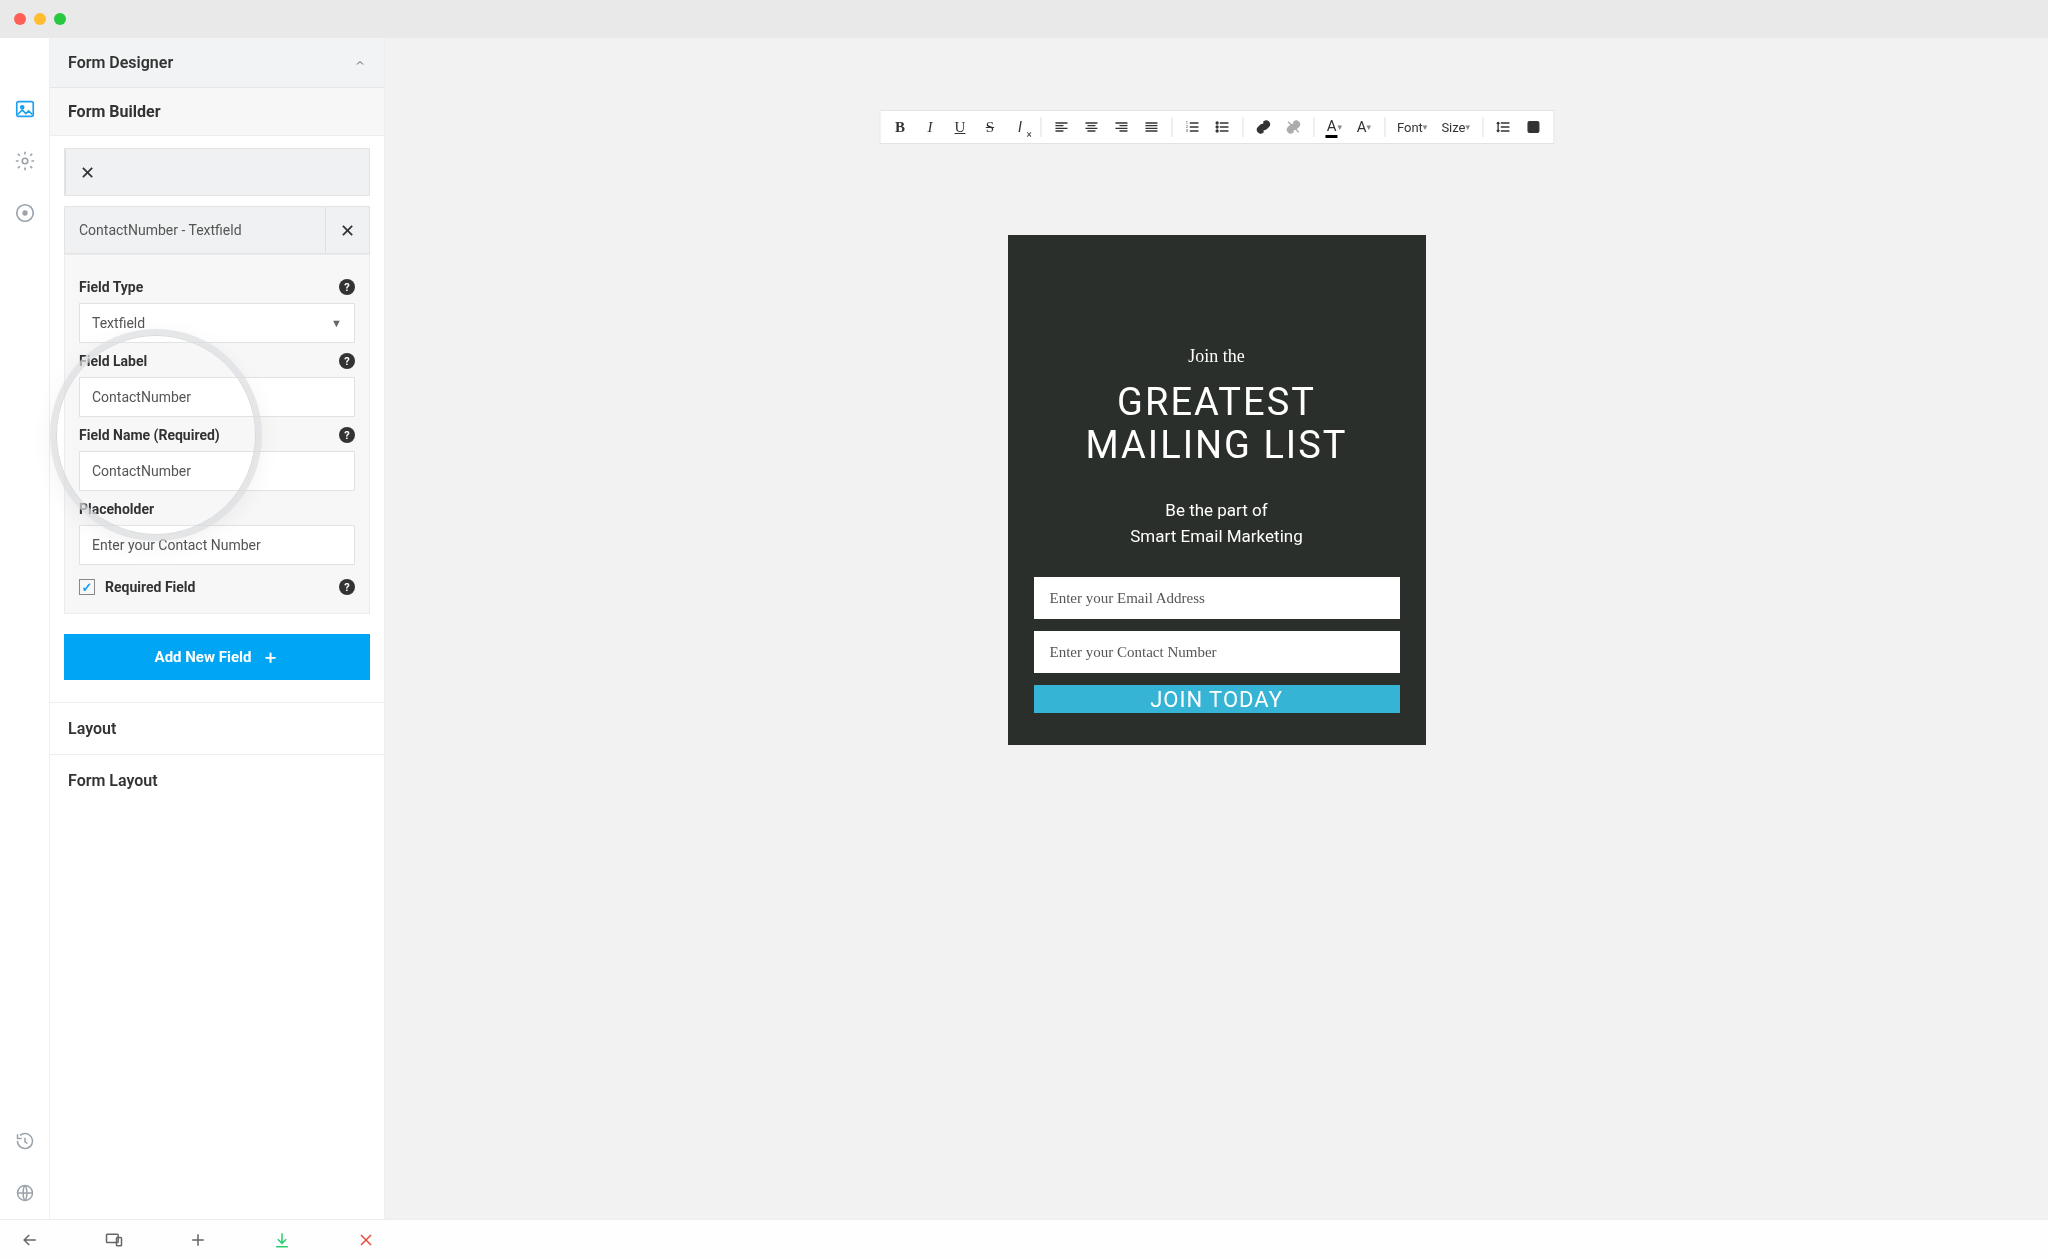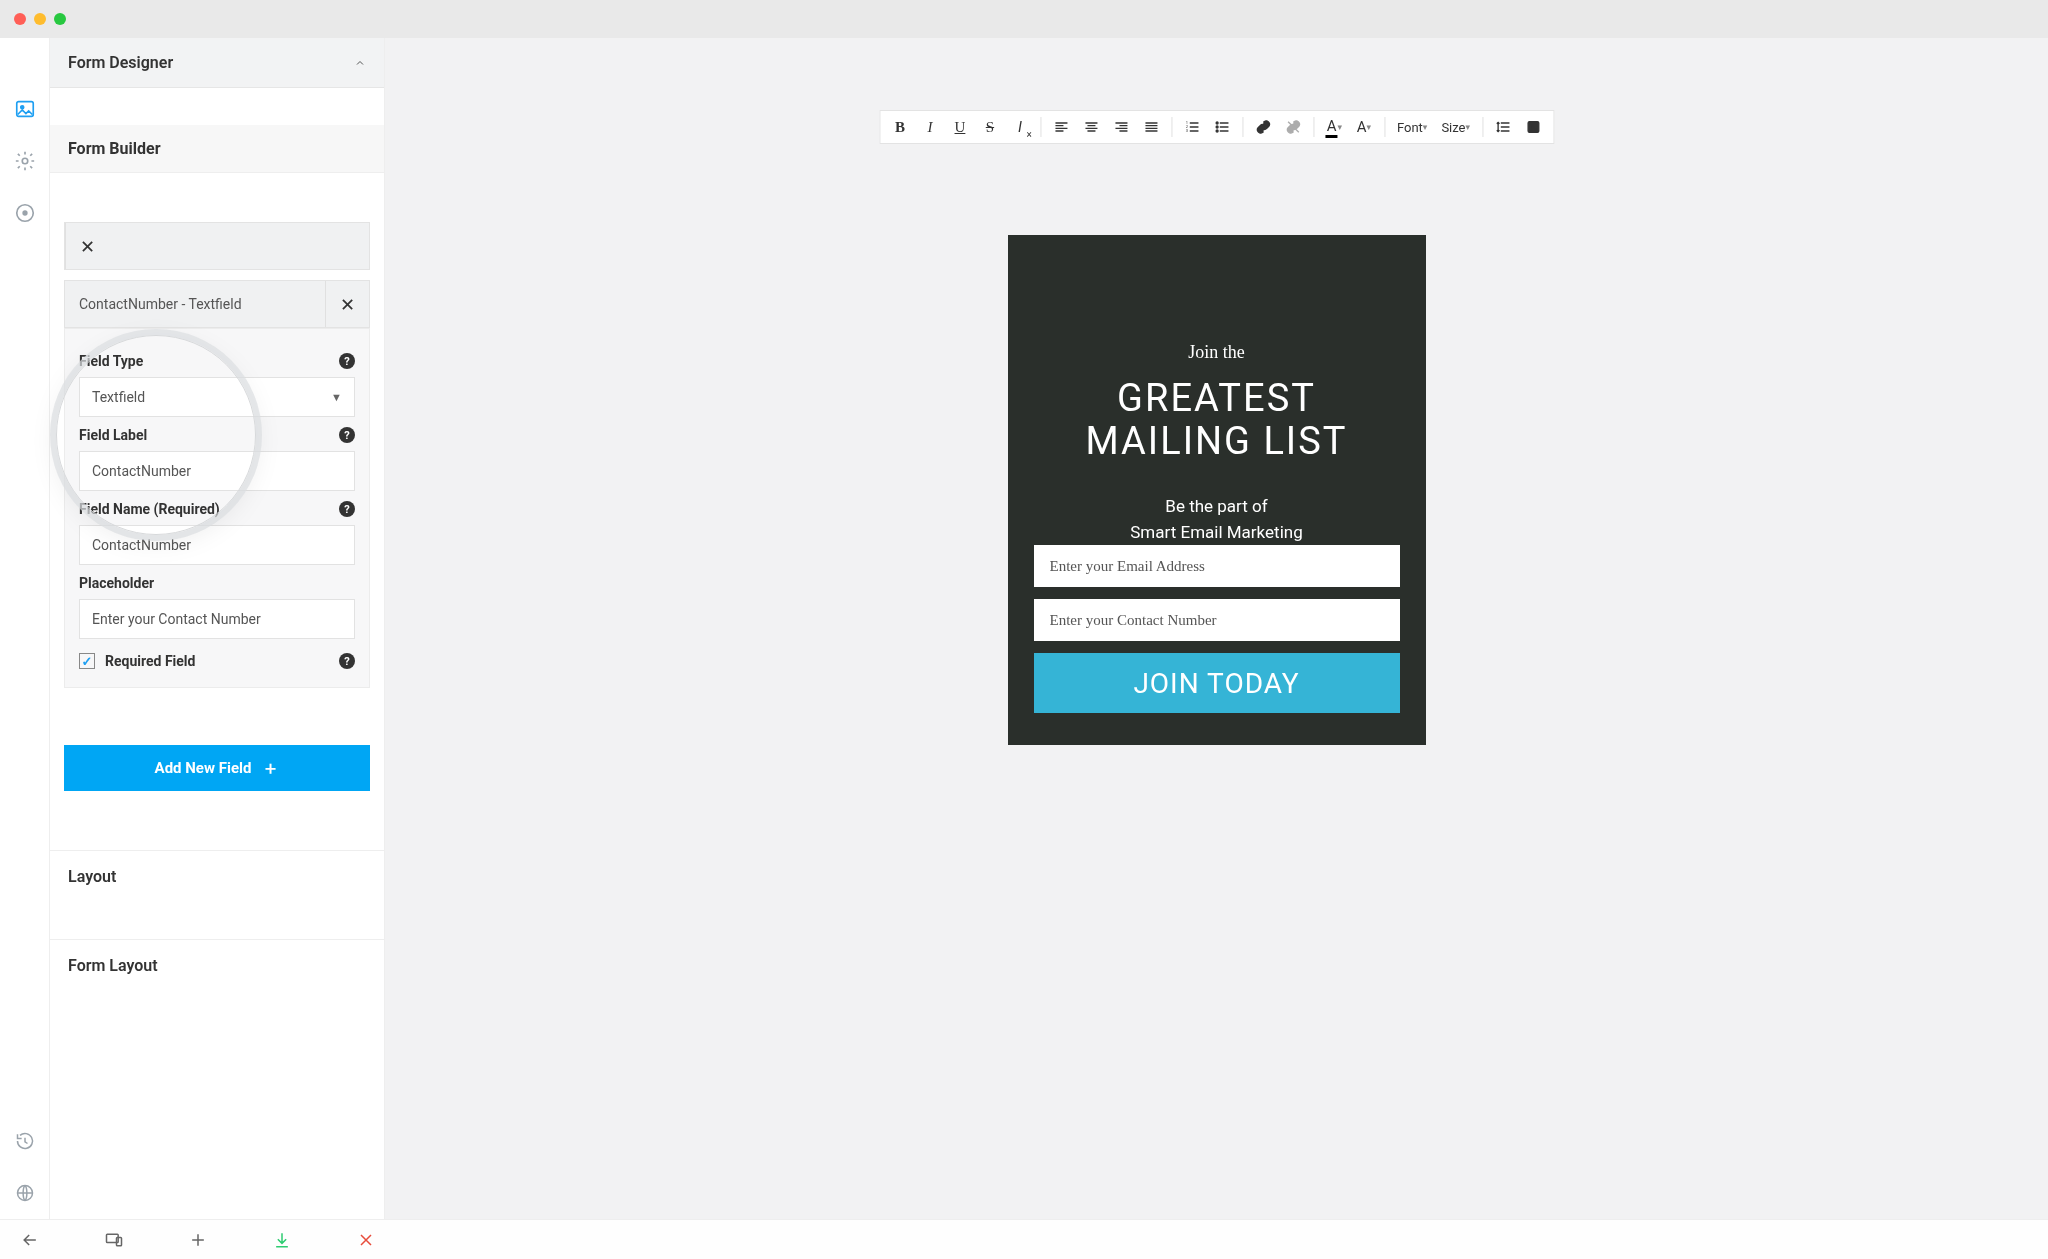--- a/index.html
+++ b/index.html
@@ -17,21 +17,21 @@
 
 
 .rail { width: 50px; border-right: 1px solid #eee; display: flex; flex-direction: column; align-items: center; padding-top: 60px; gap: 30px; }
 .rail .ico { width: 22px; height: 22px; display: flex; align-items: center; justify-content: center; color: #9aa3ab; cursor: pointer; }
 .rail .ico.active { color: #1e9ff2; }
 .rail .ico svg { width: 22px; height: 22px; stroke: currentColor; fill: none; stroke-width: 1.8; }
 .rail-bottom { position: absolute; bottom: 52px; left: 0; width: 50px; display: flex; flex-direction: column; align-items: center; gap: 28px; }
 .rail-bottom .ico svg { width: 20px; height: 20px; }
 
 
-.sidebar { width: 335px; background: #fff; border-right: 1px solid #eee; overflow-y: auto; display: flex; flex-direction: column; gap: 37px; }
+.sidebar { width: 335px; background: #fff; border-right: 1px solid #eee; overflow-y: auto; display: flex; flex-direction: column; }
 .sec-head { display: flex; align-items: center; justify-content: space-between; padding: 15px 18px; background: #f2f3f4; border-bottom: 1px solid #e6e6e6; font-weight: 600; color: #333; cursor: pointer; }
 .sec-head .chev { width: 12px; height: 12px; }
 .subhead { padding: 14px 18px; font-weight: 700; color: #333; background: #f7f7f7; border-bottom: 1px solid #eee; }
 .panel-body { padding: 12px 14px 0 14px; }
 
 .field-chip { display: flex; align-items: center; justify-content: space-between; background: #f0f1f2; border: 1px solid #e3e3e3; margin-bottom: 10px; }
 .field-chip .lbl { padding: 14px 14px; color: #555; font-size: 14px; flex: 1; }
 .field-chip .x { width: 44px; height: 46px; display: flex; align-items: center; justify-content: center; font-size: 18px; color: #333; cursor: pointer; border-left: 1px solid #e0e0e0; }
 
 .field-editor { background: #f7f7f8; border: 1px solid #ececec; padding: 14px 14px 18px 14px; margin-bottom: 20px; }
@@ -83,24 +83,24 @@
 .road::before { left: 0; clip-path: polygon(55% 0, 60% 0, 16% 100%, 8% 100%); }
 .road::after { right:0; clip-path: polygon(40% 0, 45% 0, 92% 100%, 84% 100%); }
 .trees { position:absolute; inset:0; background:
   linear-gradient(90deg, rgba(10,20,12,0.85) 0 18%, transparent 18% 82%, rgba(10,20,12,0.85) 82% 100%);
   z-index:0;
 }
 .preview > * { position: relative; z-index: 1; }
 .p-join { font-size: 18px; font-weight: 400; margin-top: 6px; text-align: center; font-family: Georgia, serif; }
 .p-title { font-size: 38px; font-weight: 400; letter-spacing: 2px; text-align: center; line-height: 1.15; margin-top: 14px; }
 .p-sub { font-size: 17px; text-align: center; margin-top: 30px; font-family: Georgia, serif; line-height: 1.5; }
-.p-form { width: 100%; display: flex; flex-direction: column; gap: 12px; }
+.p-form { margin-top: 28px; width: 100%; display: flex; flex-direction: column; gap: 12px; }
 .p-inp { width: 100%; height: 42px; background: #fff; border: none; padding: 0 16px; font-size: 15px; font-family: Georgia, serif; color: #333; }
 .p-inp::placeholder { color: #555; }
-.p-btn { width: 100%; height: 60px; background: #35b4d6; color: #fff; font-size: 28px; letter-spacing: 1px; border: none; cursor: pointer; }
+.p-btn { width: 100%; height: 28px; background: #35b4d6; color: #fff; font-size: 22px; letter-spacing: 1px; border: none; cursor: pointer; }
 
 
 .bottombar { position: absolute; left: 0; right: 0; bottom: 0; height: 40px; border-top: 1px solid #eee; background: #fefefe; display: flex; align-items: center; padding-left: 18px; gap: 60px; z-index: 30; }
 .bottombar .bi { width: 24px; height: 24px; display: flex; align-items: center; justify-content: center; cursor: pointer; color: #666; }
 .bottombar .bi svg { width: 20px; height: 20px; stroke: currentColor; fill: none; stroke-width: 1.8; }
 .bottombar .bi.green { color: #2ecc71; }
 .bottombar .bi.red { color: #e74c3c; }
 
 </style>
 </head>

